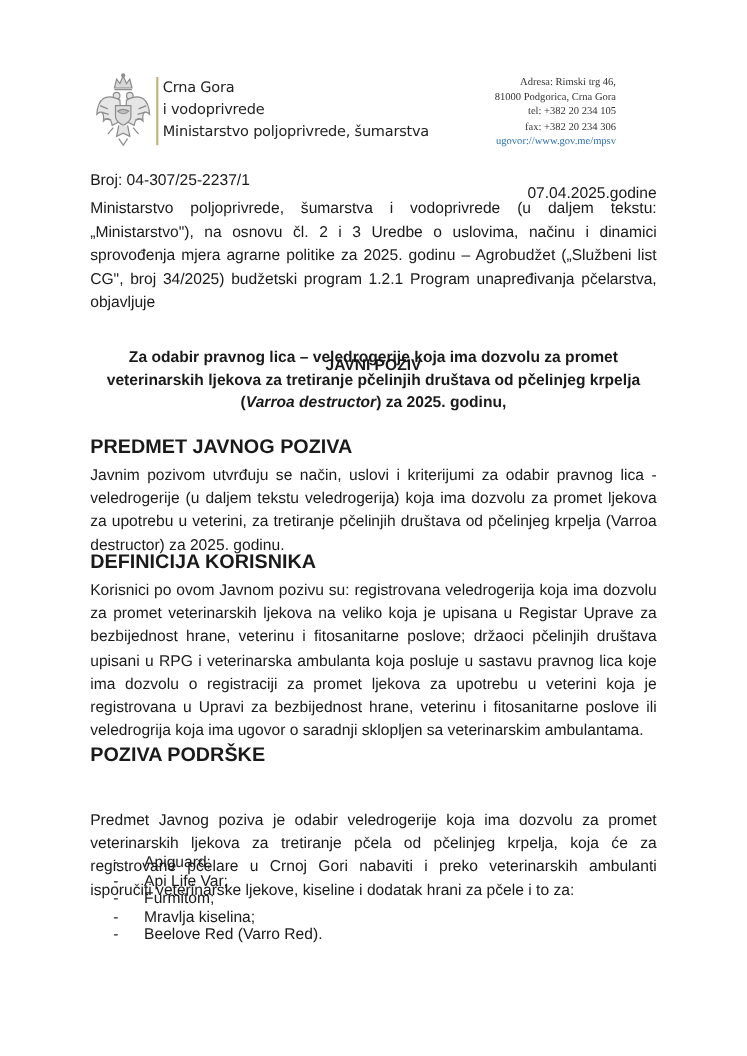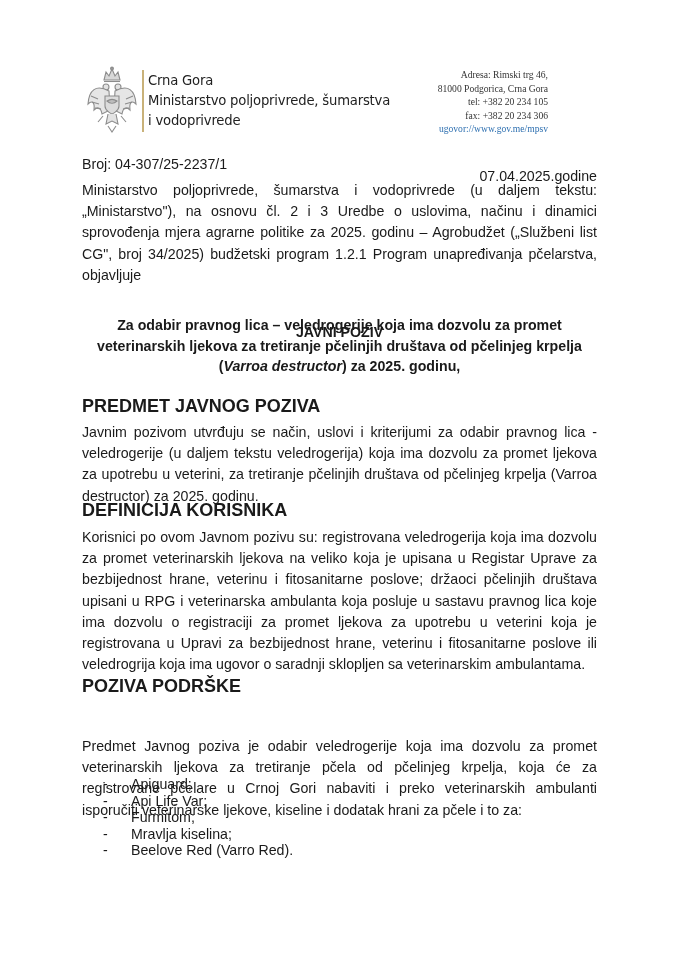--- a/index.html
+++ b/index.html
@@ -1,17 +1,17 @@
 <!DOCTYPE html>
 <html><head>
 <meta charset="utf-8">
 <style>
   html, body { margin:0; padding:0; background:#ffffff; }
   body { width:679px; height:960px; position:relative; overflow:hidden; font-family:"Liberation Sans", sans-serif; color:#1a1a1a; }
-  .page { position:absolute; left:0; top:0; width:627px; height:960px; background:#fff; }
+  .page { position:absolute; left:0; top:0; width:627px; height:960px; background:#fff;padding-left:12px; }
 
   
   .logo { position:absolute; left:86px; top:66px; width:52px; height:70px; }
   .logo-rule { position:absolute; left:142px; top:70px; width:1.5px; height:62px; background:#c9b27a; }
   .org { position:absolute; left:148px; top:71px; font-family:"DejaVu Sans", sans-serif; font-size:13.2px; line-height:20px; color:#222; letter-spacing:-0.2px; }
   .org div { white-space:nowrap; }
   .contact { position:absolute; right:79px; top:68px; text-align:right; font-family:Liberation Serif, serif; font-size:9.6px; line-height:13.6px; color:#333; }
   .contact .link { color:#2d6fb0; }
 
   
@@ -52,22 +52,22 @@
         <path d="M22 48 L20 58 L26 55 L32 58 L30 48" fill="#e3e3e3"></path>
         <path d="M17 50 L12 56 M35 50 L40 56"></path>
         <path d="M22 60 L26 66 L30 60"></path>
       </g>
     </svg>
   </div>
   <div class="logo-rule"></div>
 
   <div class="org">
     <div>Crna Gora</div>
+    <div>i vodoprivrede</div>
     <div>Ministarstvo poljoprivrede, šumarstva</div>
-    <div>i vodoprivrede</div>
   </div>
 
   <div class="contact">
     <div>Adresa: Rimski trg 46,</div>
     <div>81000 Podgorica, Crna Gora</div>
     <div>tel: +382 20 234 105</div>
     <div>fax: +382 20 234 306</div>
     <div class="link">ugovor://www.gov.me/mpsv</div>
   </div>
 

